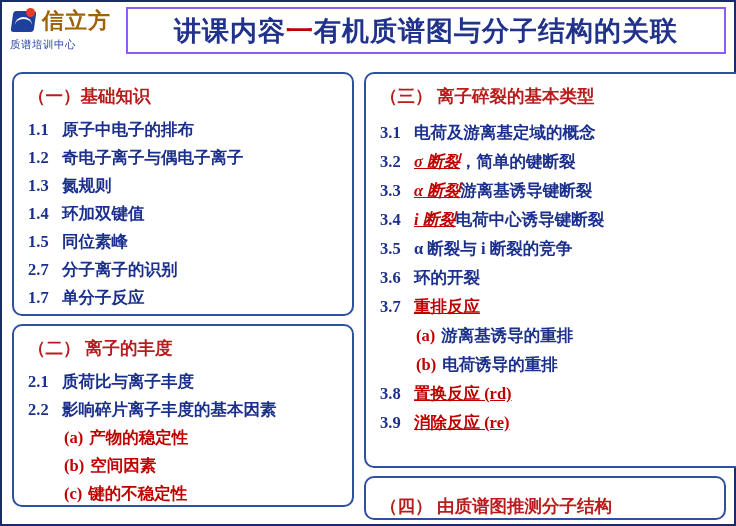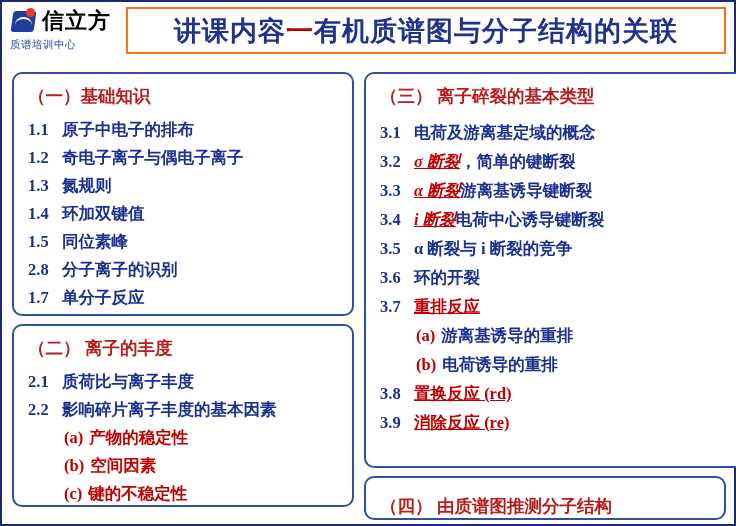--- a/index.html
+++ b/index.html
@@ -63,39 +63,39 @@
     width: 17px; height: 9px;
     border-top: 2px solid #ffffff;
     border-radius: 50% / 70% 70% 0 0;
   }
   .logo-cn {
     position: absolute;
     left: 34px;
     top: 2px;
     font-size: 22px;
     font-weight: bold;
-    color: #000000;
+    color: #a16207;
     letter-spacing: 1px;
     line-height: 26px;
   }
   .logo-sub {
     position: absolute;
     left: 2px;
     top: 32px;
     font-size: 10.5px;
     color: #1e3f9b;
     letter-spacing: 0.5px;
   }
   .title-box {
     position: absolute;
     left: 124px;
     top: 5px;
     width: 600px;
     height: 47px;
-    border: 2px solid #f97316;
+    border: 2px solid #8b5cf6;
     box-sizing: border-box;
     display: flex;
     align-items: center;
     justify-content: center;
   }
   .title-text {
     font-family: "Liberation Serif", serif;
     font-size: 27px;
     font-weight: bold;
     color: #20328a;
@@ -214,21 +214,21 @@
         </li>
       <li class="item">
           <span class="num">1.4</span>
           <span class="txt">环加双键值</span>
         </li>
       <li class="item">
           <span class="num">1.5</span>
           <span class="txt">同位素峰</span>
         </li>
       <li class="item">
-          <span class="num">2.8</span>
+          <span class="num">2.7</span>
           <span class="txt">分子离子的识别</span>
         </li>
       <li class="item">
           <span class="num">1.7</span>
           <span class="txt">单分子反应</span>
         </li>
     </ul>
   </div>
 
   <div class="panel p2">

